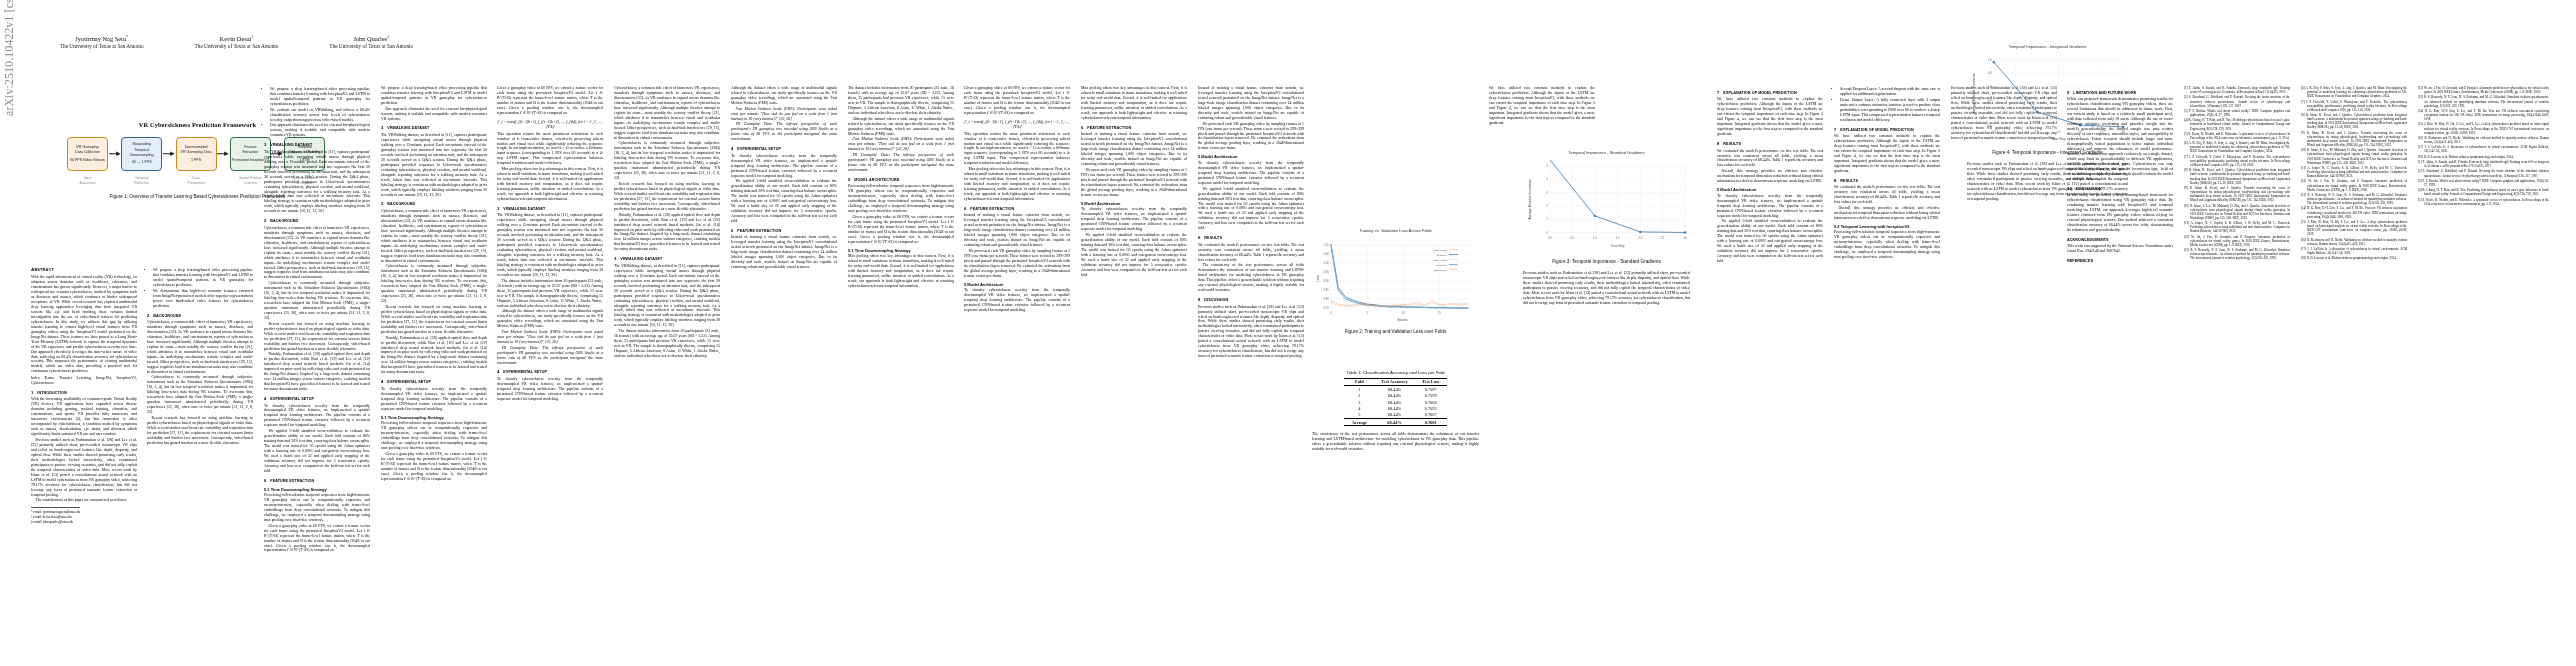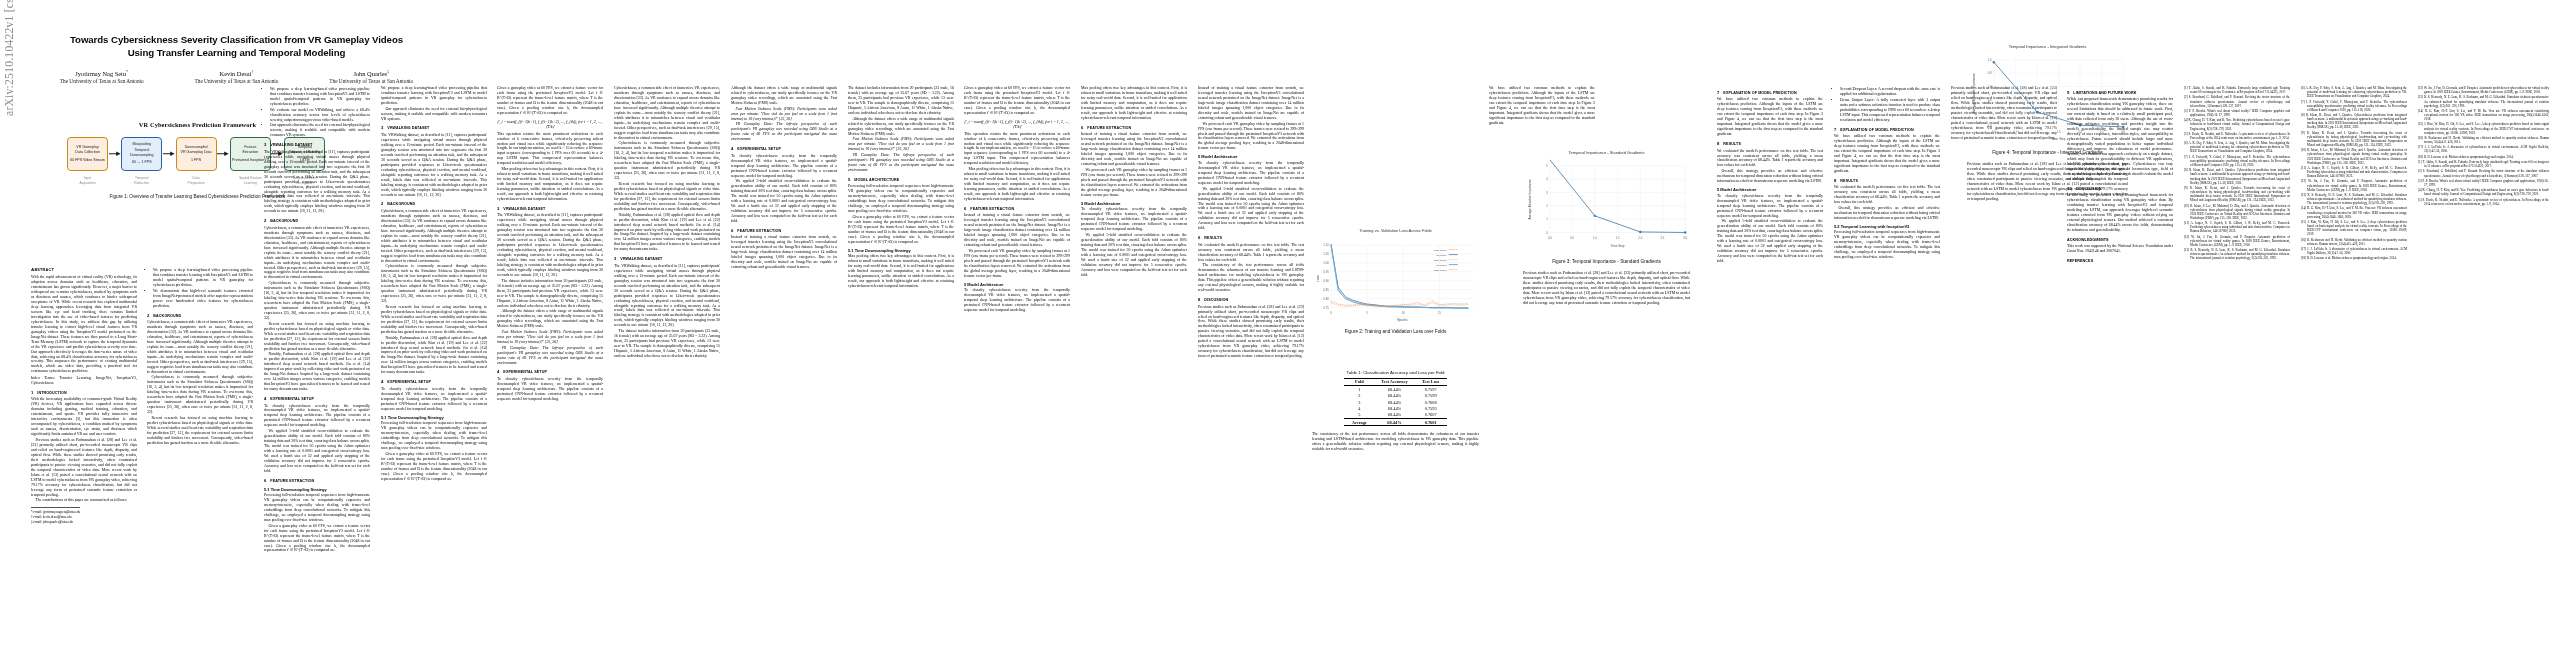--- a/index.html
+++ b/index.html
@@ -145,24 +145,20 @@
   table.res .botline td { border-top:0.6px solid #000; padding:0; height:0; }
 </style>
 </head>
 <body>
 
 <div class="page">
 
   <div class="arxiv-stamp">arXiv:2510.10422v1  [cs.CV]  12 Oct 2025</div>
 
   <div class="doc-head">
-    <div class="title">
-      <span>Towards Cybersickness Severity Classification from VR Gameplay Videos</span><br>
-      <span>Using Transfer Learning and Temporal Modeling</span>
-    </div>
     <div class="authors">
       <div class="author">
         <div class="nm"><span>Jyotirmay Nag Setu</span><sup>*</sup></div>
         <div class="aff">The University of Texas at San Antonio</div>
       </div>
       <div class="author">
         <div class="nm"><span>Kevin Desai</span><sup>†</sup></div>
         <div class="aff">The University of Texas at San Antonio</div>
       </div>
       <div class="author">

